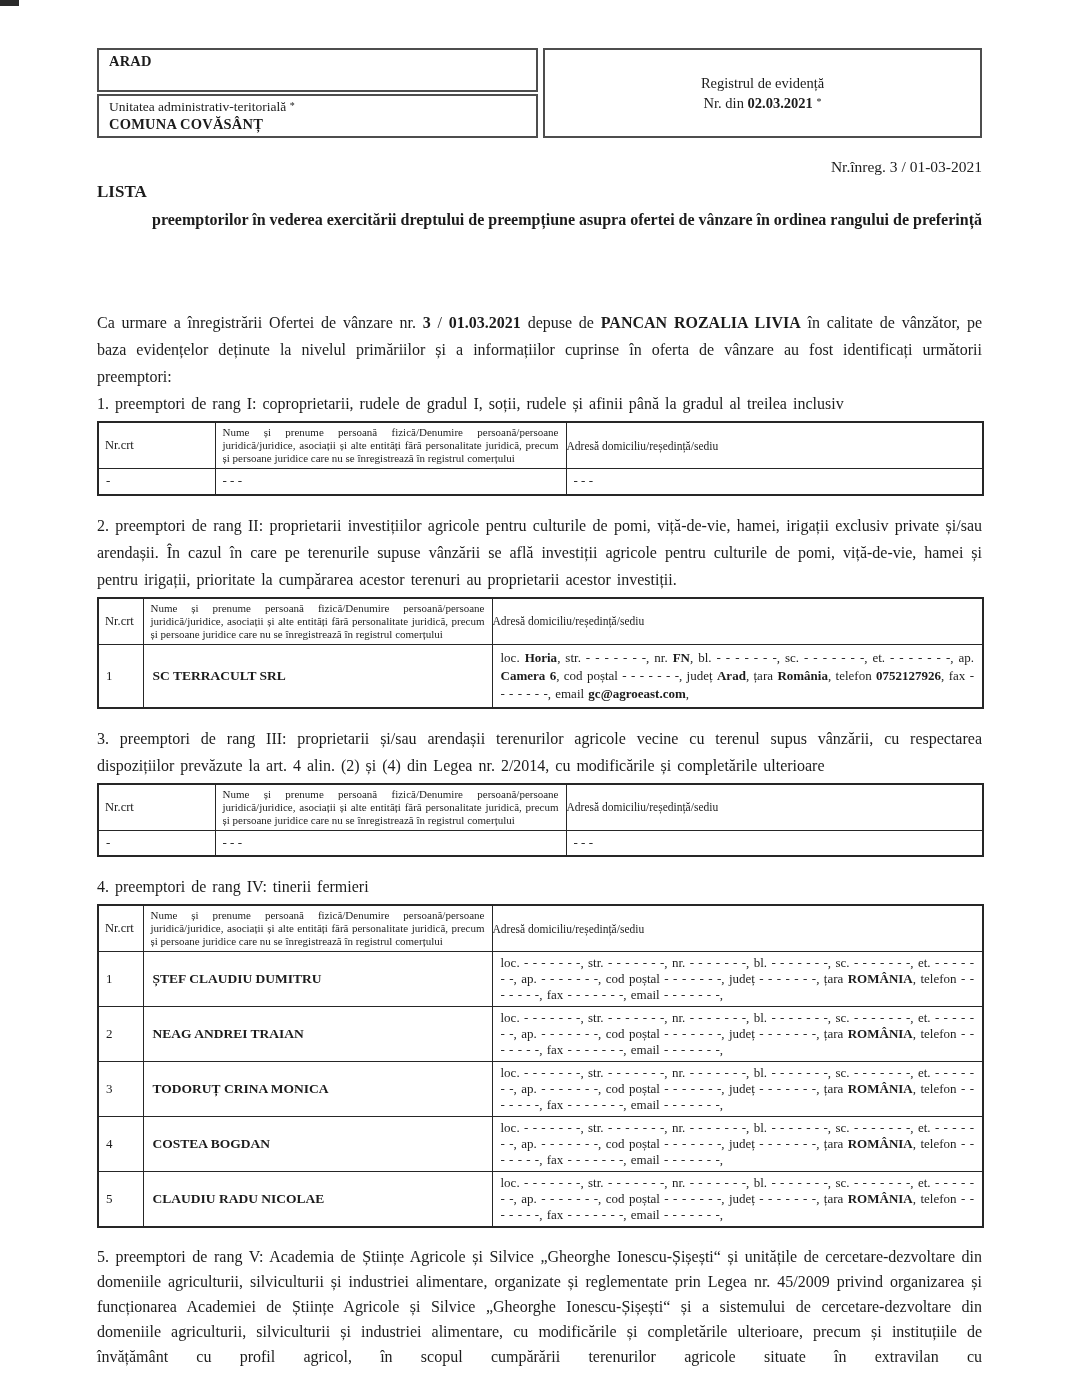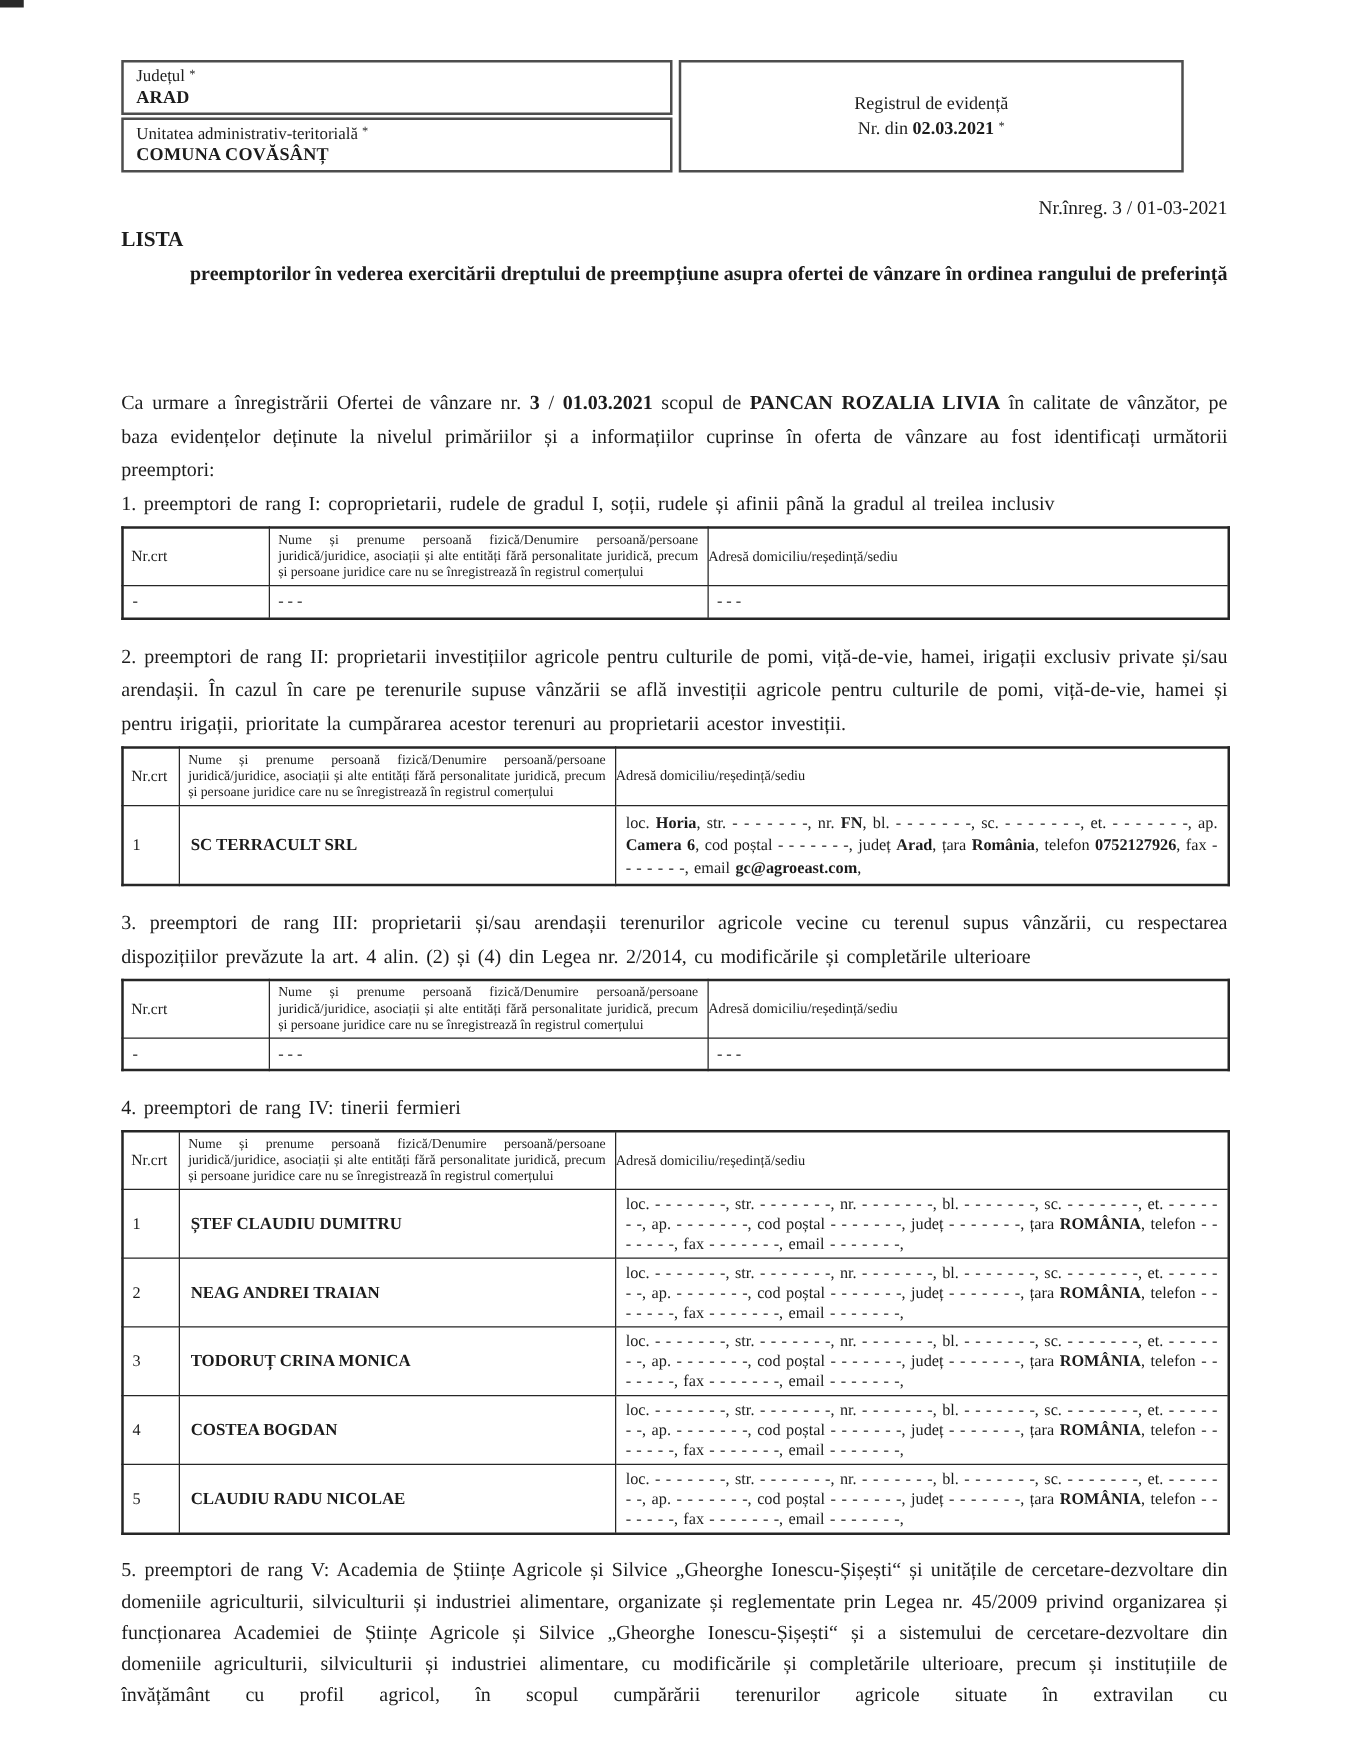--- a/index.html
+++ b/index.html
@@ -9,21 +9,21 @@
   }
   .corner-mark{position:absolute;top:0;left:0;width:19px;height:6px;background:#2a2a2a;}
   .page{padding:0 97px;}
   
   .hdr{display:flex;gap:5px;margin-top:48px;}
   .hdr-left{width:441px;display:flex;flex-direction:column;gap:2px;box-sizing:border-box;}
   .hbox{border:2px solid #4d4d4d;box-sizing:border-box;background:#fff;}
   .hbox-sm{height:44px;padding:2px 10px 0 10px;}
   .hbox-label{font-size:13.5px;line-height:17px;}
   .hbox-value{font-size:14.5px;font-weight:bold;line-height:18px;letter-spacing:.2px;}
-  .hdr-right{width:404px;height:90px;display:flex;flex-direction:column;justify-content:center;
+  .hdr-right{width:439px;height:90px;display:flex;flex-direction:column;justify-content:center;
     align-items:center;text-align:center;font-size:14.5px;line-height:20px;}
   sup.ast{font-size:10px;vertical-align:top;position:relative;top:-1px;}
   
   .reg-line{margin-top:20px;text-align:right;font-size:15.5px;}
   .doc-title{margin-top:6px;text-align:left;font-weight:bold;font-size:17px;}
   .doc-subtitle{margin-top:5px;text-align:right;font-weight:bold;font-size:16px;line-height:26px;}
   
   .para{font-size:16px;line-height:27px;text-align:justify;word-spacing:2px;margin:0;}
   .intro{margin-top:76px;}
   .s5{margin-top:16px;line-height:25px;text-align-last:justify;}
@@ -46,39 +46,38 @@
 </head>
 <body>
 
 <div class="corner-mark"></div>
 
 <div class="page">
 
   <div class="hdr">
     <div class="hdr-left">
       <div class="hbox hbox-sm">
-        <div class="hbox-label"><span>Județul</span> <sup class="ast">*</sup></div>
         <div class="hbox-value">ARAD</div>
       </div>
       <div class="hbox hbox-sm">
         <div class="hbox-label"><span>Unitatea administrativ-teritorială</span> <sup class="ast">*</sup></div>
         <div class="hbox-value">COMUNA COVĂSÂNȚ</div>
       </div>
     </div>
     <div class="hbox hdr-right">
       <div>Registrul de evidență</div>
       <div><span>Nr. din </span><b>02.03.2021</b> <sup class="ast">*</sup></div>
     </div>
   </div>
 
   <div class="reg-line">Nr.înreg. 3 / 01-03-2021</div>
   <div class="doc-title">LISTA</div>
   <div class="doc-subtitle">preemptorilor în vederea exercitării dreptului de preempțiune asupra ofertei de vânzare în ordinea rangului de preferință</div>
 
-  <p class="para intro"><span>Ca urmare a înregistrării Ofertei de vânzare nr. </span><b>3</b><span> / </span><b>01.03.2021</b><span> scopul de </span><b>PANCAN ROZALIA LIVIA</b><span> în calitate de vânzător, pe baza evidențelor deținute la nivelul primăriilor și a informațiilor cuprinse în oferta de vânzare au fost identificați următorii preemptori:</span></p>
+  <p class="para intro"><span>Ca urmare a înregistrării Ofertei de vânzare nr. </span><b>3</b><span> / </span><b>01.03.2021</b><span> depuse de </span><b>PANCAN ROZALIA LIVIA</b><span> în calitate de vânzător, pe baza evidențelor deținute la nivelul primăriilor și a informațiilor cuprinse în oferta de vânzare au fost identificați următorii preemptori:</span></p>
 
   <p class="para">1. preemptori de rang I: coproprietarii, rudele de gradul I, soții, rudele și afinii până la gradul al treilea inclusiv</p>
   <table class="t1">
     <tbody>
         <tr>
       <th class="th-nr c1">Nr.crt</th>
       <th class="th-name c2">Nume și prenume persoană fizică/Denumire persoană/persoane juridică/juridice, asociații și alte entități fără personalitate juridică, precum și persoane juridice care nu se înregistrează în registrul comerțului</th>
       <th class="th-addr c3">Adresă domiciliu/reședință/sediu</th>
     </tr>
     <tr class="t-empty">

